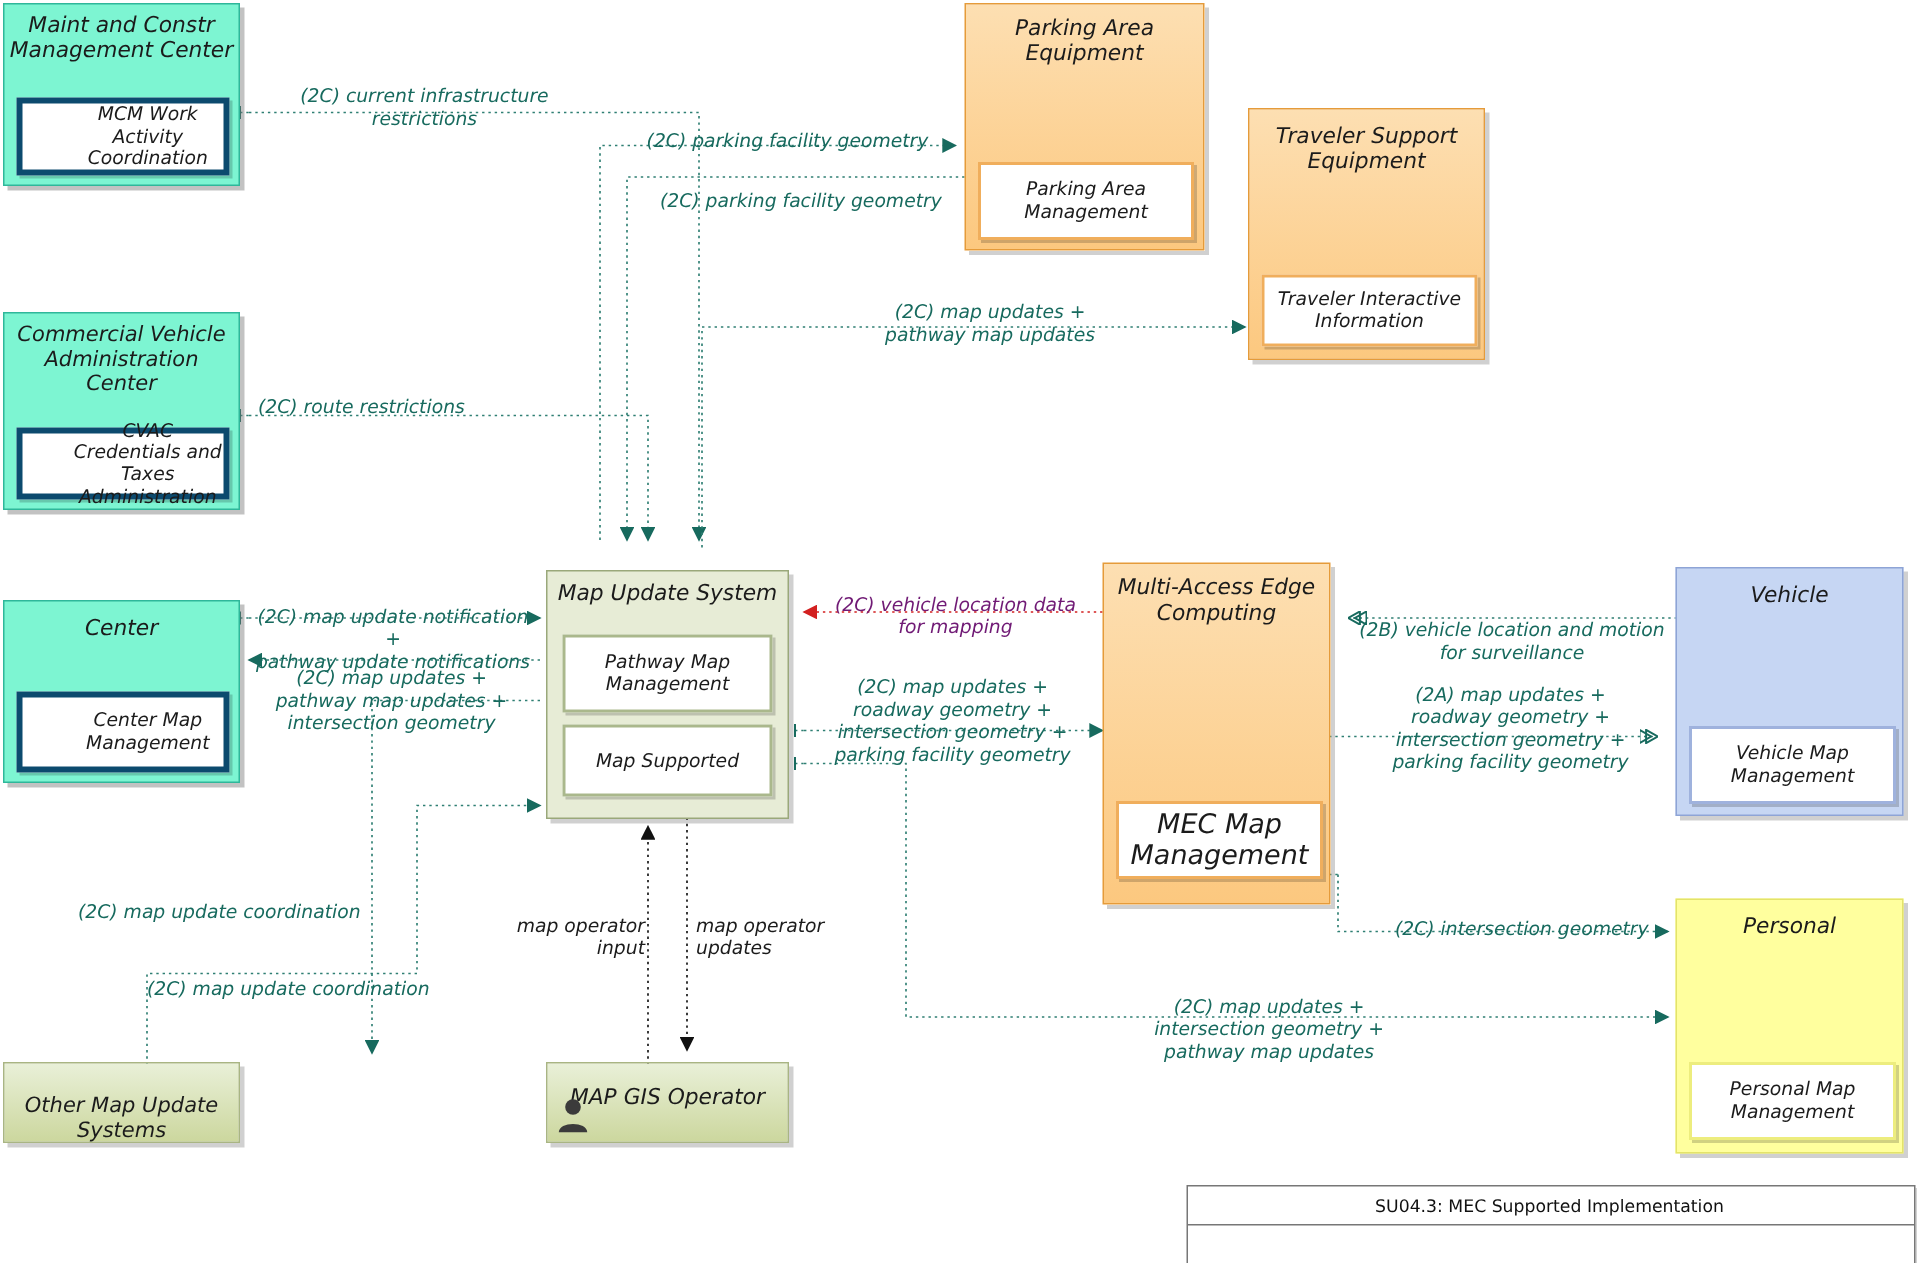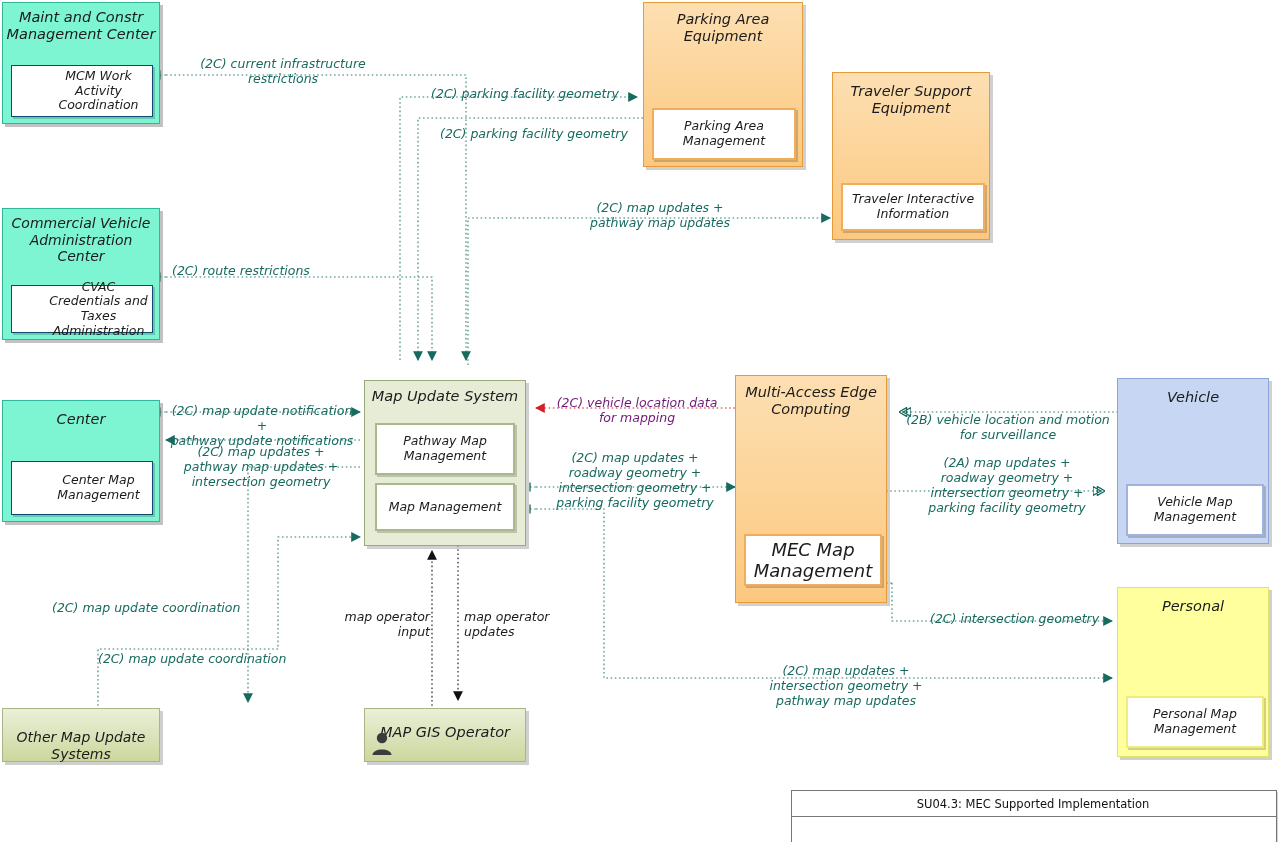--- a/index.html
+++ b/index.html
@@ -19,21 +19,21 @@
   .node .sub{
     position:absolute;box-sizing:border-box;background:#ffffff;
     border:1px solid #9a9a7a;
     display:flex;align-items:center;justify-content:center;text-align:center;
     font-style:italic;line-height:1.18;color:#1b1b1b;
     box-shadow:2px 2px 0 rgba(0,0,0,0.18);
   }
 
   
   .cyan{background:#7df5d2;border:1px solid #2fb79a;box-shadow:3px 3px 0 rgba(120,120,120,.45);}
-  .cyan .sub{border:1px solid #0c4a6e;padding-left:33px;}
+  .cyan .sub{border:4px solid #0c4a6e;padding-left:33px;}
   .orange{background:linear-gradient(#fddfb2,#fcc87f);border:1px solid #e59b3a;box-shadow:3px 3px 0 rgba(120,120,120,.35);}
   .orange .sub{border:2px solid #f0ae5c;}
   .blue{background:#c6d6f3;border:1px solid #8ea4d6;box-shadow:3px 3px 0 rgba(120,120,120,.35);}
   .blue .sub{border:2px solid #9fb2dd;}
   .yellow{background:#ffff9e;border:1px solid #e3e36a;box-shadow:3px 3px 0 rgba(120,120,120,.35);}
   .yellow .sub{border:2px solid #eded7e;}
   .olive{background:#e7ecd6;border:1px solid #9aa87a;box-shadow:3px 3px 0 rgba(120,120,120,.35);}
   .olive .sub{border:2px solid #aab88c;background:#ffffff;}
   .greengrad{background:linear-gradient(#e9f0d8,#ccd79e);border:1px solid #a9b583;box-shadow:3px 3px 0 rgba(120,120,120,.35);}
 
@@ -149,21 +149,21 @@
 
   <div class="node greengrad" style="left:2px;top:708px;width:158px;height:54px;">
     <div class="title" style="padding-top:20px;font-size:14px;white-space:pre-line;">Other Map Update
 Systems</div>
   </div>
 
   <div class="node olive" style="left:364px;top:380px;width:162px;height:166px;">
     <div class="title" style="padding-top:7px;font-size:14.5px;white-space:pre-line;">Map Update System</div>
     <div class="sub" style="left:10px;top:42px;width:140px;height:52px;font-size:12.5px;white-space:pre-line;">Pathway Map
 Management</div>
-    <div class="sub" style="left:10px;top:102px;width:140px;height:48px;font-size:12.5px;white-space:pre-line;">Map Management</div>
+    <div class="sub" style="left:10px;top:102px;width:140px;height:48px;font-size:12.5px;white-space:pre-line;">Map Supported</div>
   </div>
 
   <div class="node greengrad" style="left:364px;top:708px;width:162px;height:54px;">
     <div class="title" style="padding-top:15px;font-size:14.5px;white-space:pre-line;">MAP GIS Operator</div>
     <svg class="person" style="left:6px;top:22px;" viewBox="0 0 22 24">
       <circle cx="11" cy="7" r="5.2" fill="#3b3b3b"></circle>
       <path d="M1.5,24 C1.5,16.5 20.5,16.5 20.5,24 Z" fill="#3b3b3b"></path>
     </svg>
   </div>
 
@@ -187,21 +187,21 @@
     <div class="sub" style="left:8px;top:158px;width:138px;height:52px;font-size:18px;white-space:pre-line;">MEC Map
 Management</div>
   </div>
 
   <div class="node blue" style="left:1117px;top:378px;width:152px;height:166px;">
     <div class="title" style="padding-top:10px;font-size:14.5px;white-space:pre-line;">Vehicle</div>
     <div class="sub" style="left:8px;top:105px;width:138px;height:52px;font-size:12.5px;white-space:pre-line;">Vehicle Map
 Management</div>
   </div>
 
-  <div class="node yellow" style="left:1117px;top:587px;width:152px;height:170px;">
+  <div class="node yellow" style="left:1117px;top:599px;width:152px;height:170px;">
     <div class="title" style="padding-top:10px;font-size:14.5px;white-space:pre-line;">Personal</div>
     <div class="sub" style="left:8px;top:108px;width:138px;height:52px;font-size:12.5px;white-space:pre-line;">Personal Map
 Management</div>
   </div>
 
   <div class="flabel" style="left:188px;top:56px;width:190px;font-size:12.5px;text-align:center;">(2C) current infrastructure
 restrictions</div>
 
   <div class="flabel" style="left:172px;top:263px;width:180px;font-size:12.5px;text-align:left;">(2C) route restrictions</div>
 

